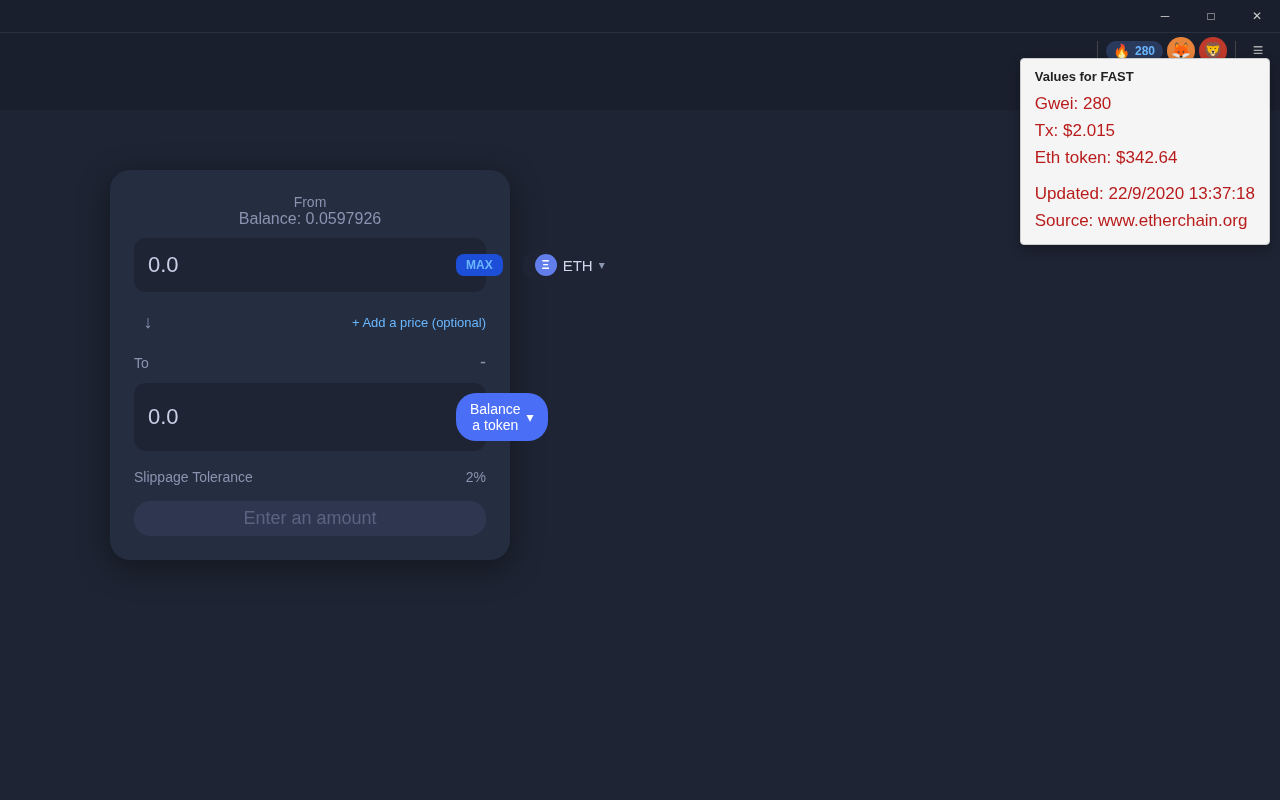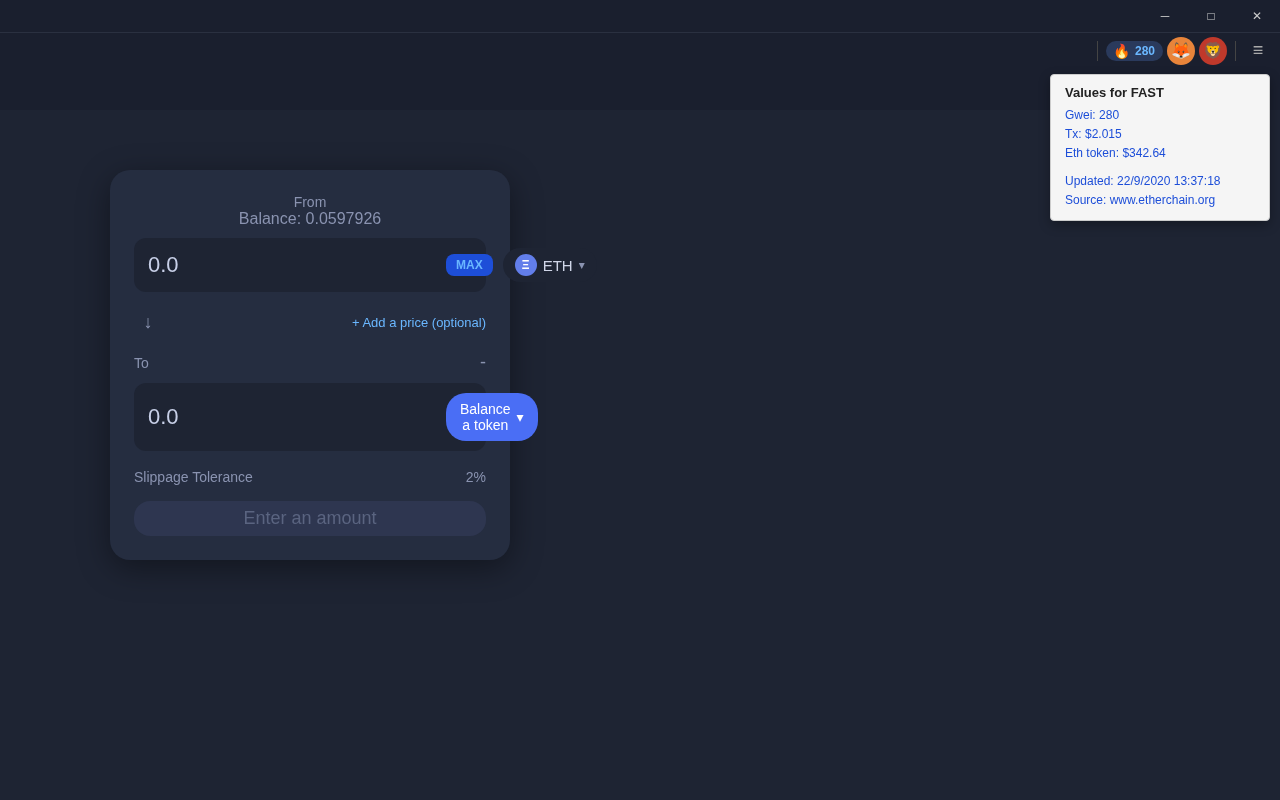--- a/index.html
+++ b/index.html
@@ -144,41 +144,41 @@
       padding: 6px 14px;
       color: #d0d6e8;
       font-size: 14px;
       cursor: pointer;
       border: 1px solid #3a4460;
     }
 
     
     .tooltip-popup {
       position: absolute;
-      top: 74px;
+      top: 58px;
       right: 10px;
       background: #f5f5f5;
       border: 1px solid #ccc;
       border-radius: 4px;
       padding: 10px 14px;
       min-width: 220px;
       z-index: 1000;
       box-shadow: 0 4px 12px rgba(0,0,0,0.3);
     }
 
     .tooltip-popup .tt-title {
       font-size: 13px;
       font-weight: bold;
       color: #222;
       margin-bottom: 6px;
     }
 
     .tooltip-popup .tt-row {
-      font-size: 12px;
-      color: #1d4ed8;
+      font-size: 17px;
+      color: #b91c1c;
       line-height: 1.6;
     }
 
     .tooltip-popup .tt-spacer {
       height: 8px;
     }
 
     
     .main-content {
       width: 100%;
@@ -213,21 +213,21 @@
     }
 
     .balance-label {
       color: #8a93b0;
       font-size: 16px;
     }
 
     .input-row {
       display: flex;
       align-items: center;
-      gap: 10px;
+      gap: 20px;
       background: #1e2433;
       border-radius: 12px;
       padding: 10px 14px;
     }
 
     .amount-input {
       flex: 1;
       background: transparent;
       border: none;
       outline: none;

